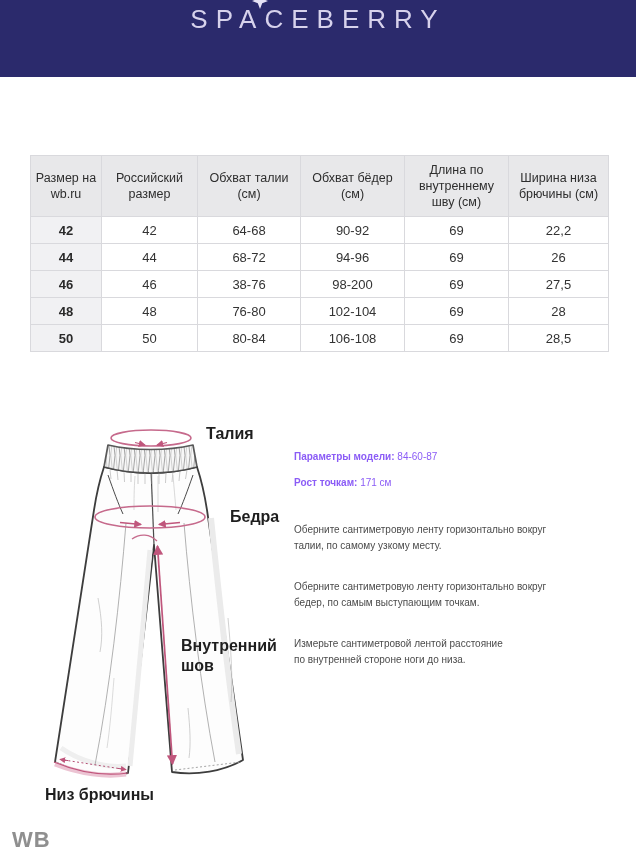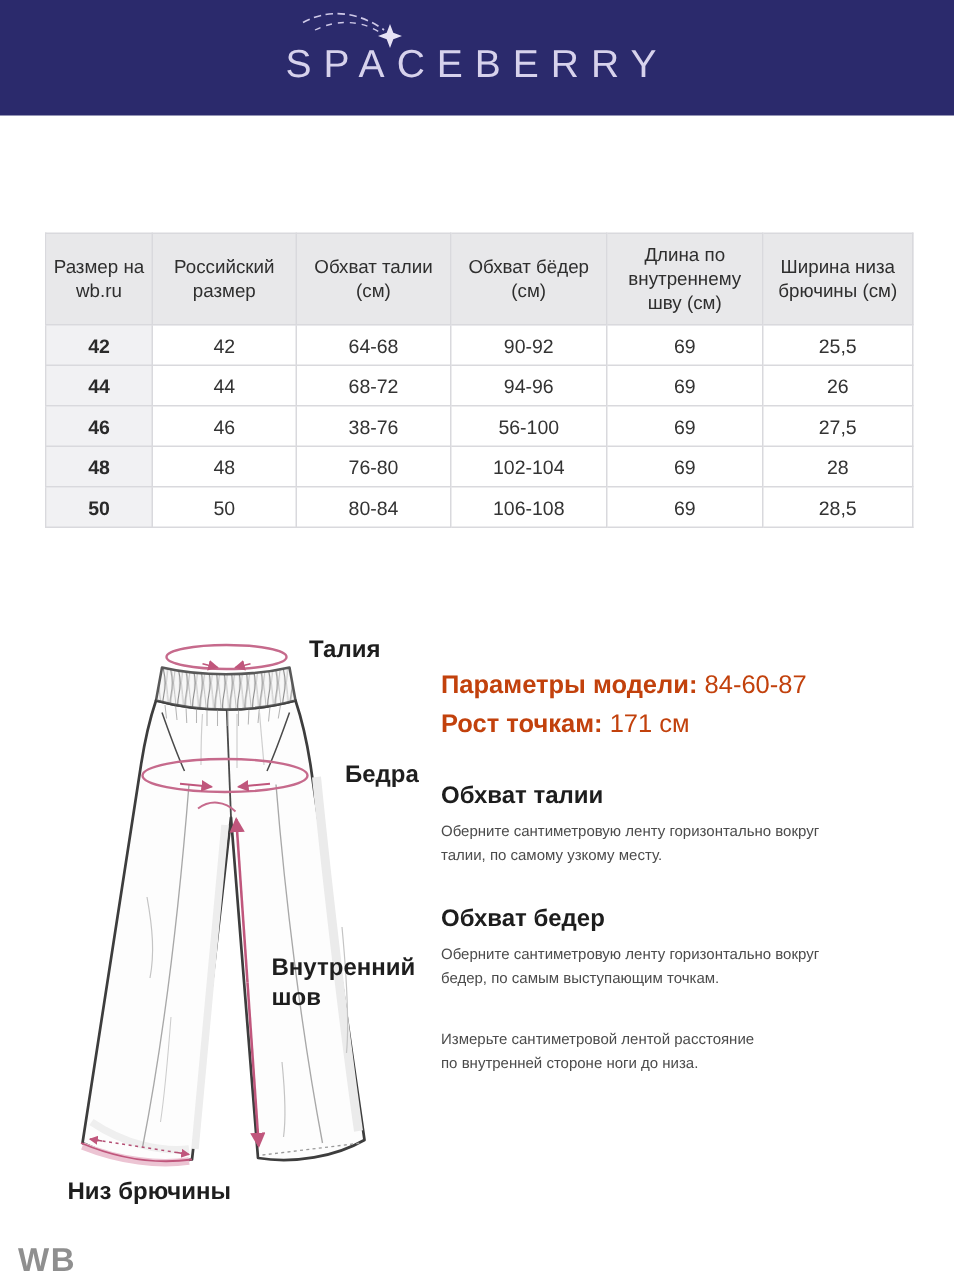--- a/index.html
+++ b/index.html
@@ -1,20 +1,20 @@
 <!DOCTYPE html>
 <html><head>
 <meta charset="utf-8">
 <style>
   html,body{margin:0;padding:0;background:#ffffff;}
   body{font-family:"Liberation Sans", sans-serif;}
   .page{position:relative;width:636px;height:848px;background:#ffffff;overflow:hidden;margin:0 auto;}
 
   
-  .brand-bar{position:absolute;left:0;top:0;width:636px;height:77px;display:flex;align-items:center;justify-content:center;}
+  .brand-bar{position:absolute;left:0;top:0;width:636px;height:77px;display:flex;justify-content:center;}
   .brand-logo{position:relative;transform:translateY(4px);}
   .brand-text{font-size:26px;letter-spacing:8px;font-weight:400;}
   .comet{position:absolute;left:8px;top:-22px;}
 
   
   .size-table{position:absolute;left:30px;top:155px;width:578px;border-collapse:collapse;table-layout:fixed;}
   .size-table th,.size-table td{border:1px solid #d9d9dd;text-align:center;vertical-align:middle;}
   .size-table th{background:#e8e8ea;font-size:12.5px;font-weight:500;color:#2e2e2e;height:56px;line-height:1.3;padding:2px 4px;}
   .size-table td{background:#ffffff;font-size:13px;color:#333333;height:26px;padding:0 2px;}
   .size-table td.rowhead{background:#f1f1f3;font-weight:700;color:#2a2a2a;}
@@ -22,21 +22,21 @@
   
   .diagram{position:absolute;left:38px;top:418px;width:262px;height:392px;}
   .dia-label{position:absolute;font-size:16px;font-weight:600;color:#1e1e1e;line-height:1.25;}
   .lbl-waist{left:168px;top:6px;}
   .lbl-hips{left:192px;top:89px;text-align:center;}
   .lbl-inseam{left:143px;top:218px;width:118px;}
   .lbl-hem{left:7px;top:367px;}
 
   
   .right-col{position:absolute;left:294px;top:444px;width:334px;}
-  .model-line{font-size:17px;color:#c2410c;line-height:26px;}
+  .model-line{font-size:10px;color:#8b5cf6;line-height:26px;}
   .model-line .lab{font-weight:700;}
   .model-line .val{font-weight:400;}
   .guide-section{margin-top:26px;}
   .guide-title{font-size:16px;font-weight:700;color:#1d1d1d;}
   .guide-text{margin-top:7px;font-size:10px;color:#4b4b4b;line-height:1.55;white-space:pre-line;}
 
   
   .watermark{position:absolute;left:12px;top:827px;font-size:22px;font-weight:700;color:#8f8f8f;letter-spacing:1px;}
 </style>
 </head>
@@ -74,35 +74,35 @@
         <th>Ширина низа брючины (см)</th>
       </tr>
     </thead>
     <tbody>
       <tr>
         <td class="rowhead">42</td>
         <td>42</td>
         <td>64-68</td>
         <td>90-92</td>
         <td>69</td>
-        <td>25,5</td>
+        <td>22,2</td>
       </tr>
       <tr>
         <td class="rowhead">44</td>
         <td>44</td>
         <td>68-72</td>
         <td>94-96</td>
         <td>69</td>
         <td>26</td>
       </tr>
       <tr>
         <td class="rowhead">46</td>
         <td>46</td>
         <td>38-76</td>
-        <td>56-100</td>
+        <td>98-200</td>
         <td>69</td>
         <td>27,5</td>
       </tr>
       <tr>
         <td class="rowhead">48</td>
         <td>48</td>
         <td>76-80</td>
         <td>102-104</td>
         <td>69</td>
         <td>28</td>
@@ -188,27 +188,25 @@
     <div class="model-line">
       <span class="lab">Параметры модели:</span>
       <span class="val">84-60-87</span>
     </div>
     <div class="model-line">
       <span class="lab">Рост точкам:</span>
       <span class="val">171 см</span>
     </div>
 
     <div class="guide-section">
-      <div class="guide-title">Обхват талии</div>
       <div class="guide-text">Оберните сантиметровую ленту горизонтально вокруг
 талии, по самому узкому месту.</div>
     </div>
 
     <div class="guide-section">
-      <div class="guide-title">Обхват бедер</div>
       <div class="guide-text">Оберните сантиметровую ленту горизонтально вокруг
 бедер, по самым выступающим точкам.</div>
     </div>
 
     <div class="guide-section">
       <div class="guide-text">Измерьте сантиметровой лентой расстояние
 по внутренней стороне ноги до низа.</div>
     </div>
 
   </div>

